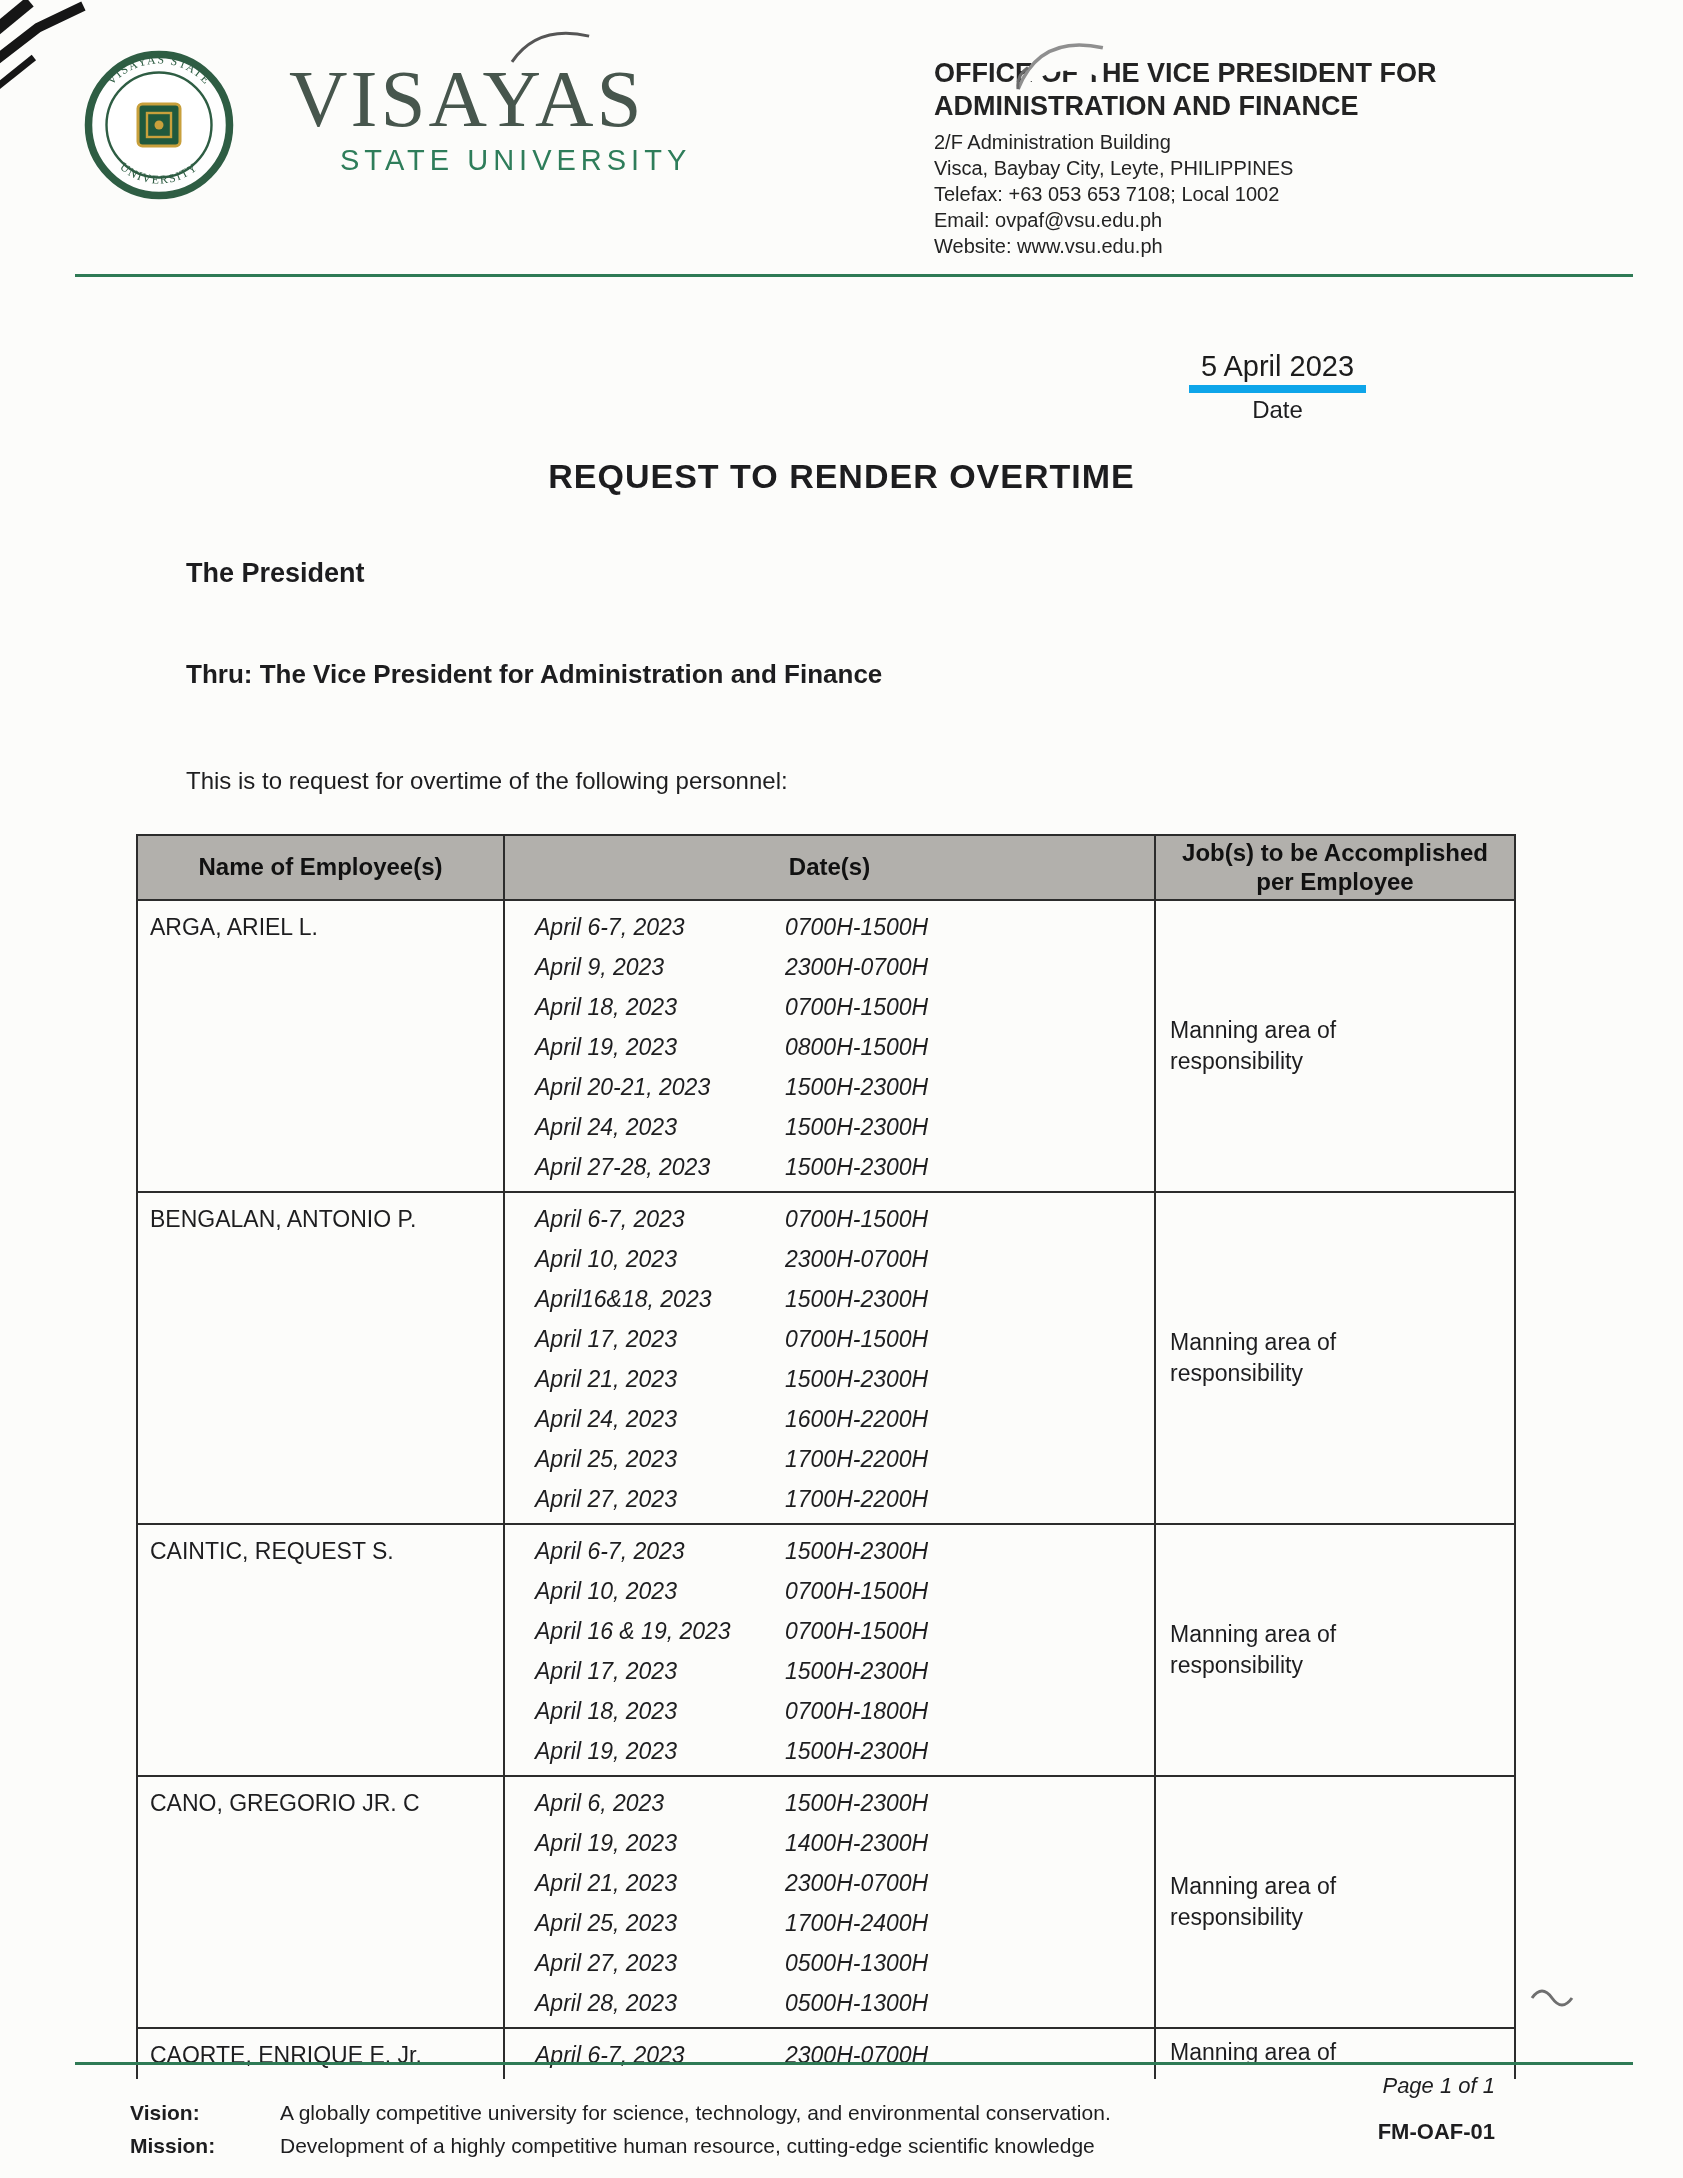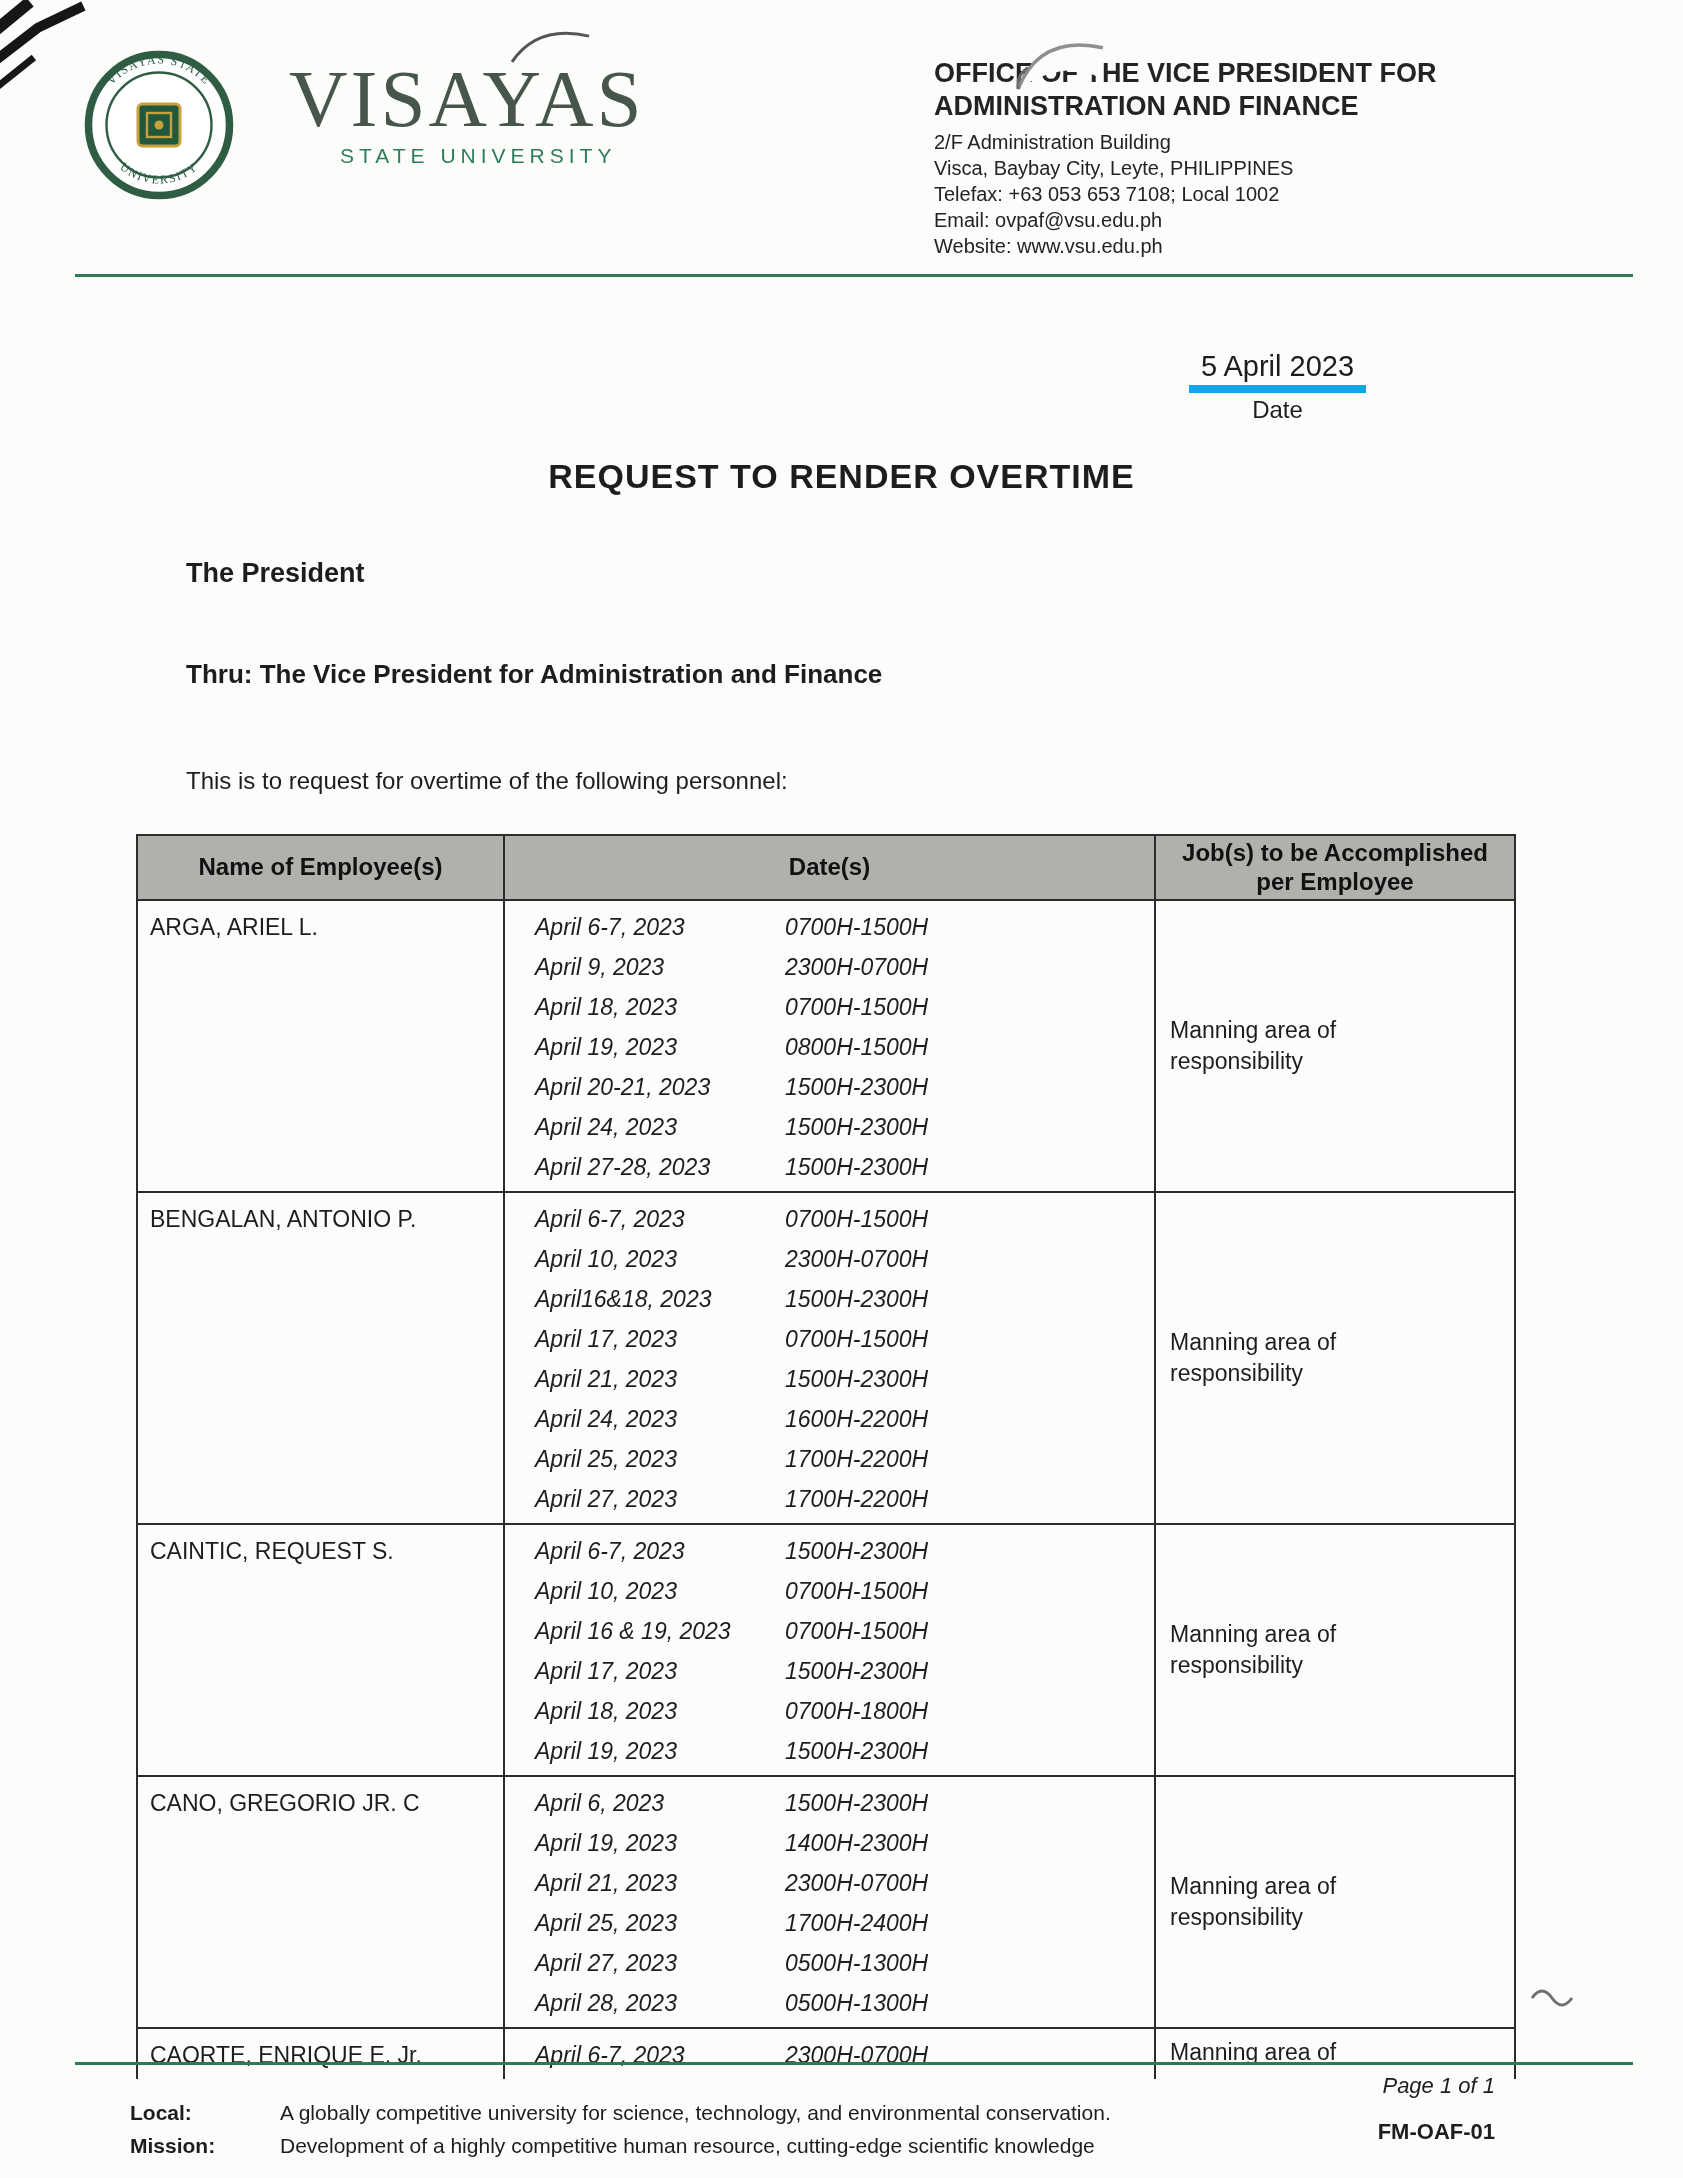--- a/index.html
+++ b/index.html
@@ -12,21 +12,21 @@
   .abs { position:absolute; }
 
   
   .seal { left:84px; top:50px; width:150px; height:150px; }
   .wordmark-block { left:289px; top:59px; }
   .wordmark {
     font-family:Liberation Serif, serif; font-size:81px; line-height:1;
     letter-spacing:3px; color:#47564d; font-weight:400;
   }
   .wordmark-sub {
-    font-size:21px; letter-spacing:5px; color:#2e7d5a; font-weight:500;
+    font-size:29px; letter-spacing:5px; color:#2e7d5a; font-weight:500;
     margin-left:51px; margin-top:4px;
   }
   .office { left:934px; top:57px; width:594px; }
   .office-title { font-weight:bold; font-size:27px; line-height:1.22; color:#232323; }
   .office-address { font-size:20px; line-height:1.3; margin-top:6px; color:#232323; }
 
   .rule-green { background:#2f7a55; height:3px; }
   .rule-top { left:75px; top:274px; width:1558px; }
 
   
@@ -294,21 +294,21 @@
               <div class="job-text">Manning area of</div>
             </td>
           </tr>
         </tbody>
     </table>
   </div>
 
   <div class="abs rule-green rule-bottom"></div>
   <div class="abs page-number">Page 1 of 1</div>
   <div class="abs footer-row vision-row">
-    <span class="footer-label">Local:</span>
+    <span class="footer-label">Vision:</span>
     <span>A globally competitive university for science, technology, and environmental conservation.</span>
   </div>
   <div class="abs footer-row mission-row">
     <span class="footer-label">Mission:</span>
     <span>Development of a highly competitive human resource, cutting-edge scientific knowledge</span>
   </div>
   <div class="abs form-code">FM-OAF-01</div>
 
   <svg class="artifact" style="left:0;top:0" width="149" height="109" viewBox="0 0 150 110">
     <path d="M -6,62 L 38,28 L 84,6" stroke="#161616" stroke-width="10" fill="none"></path>

